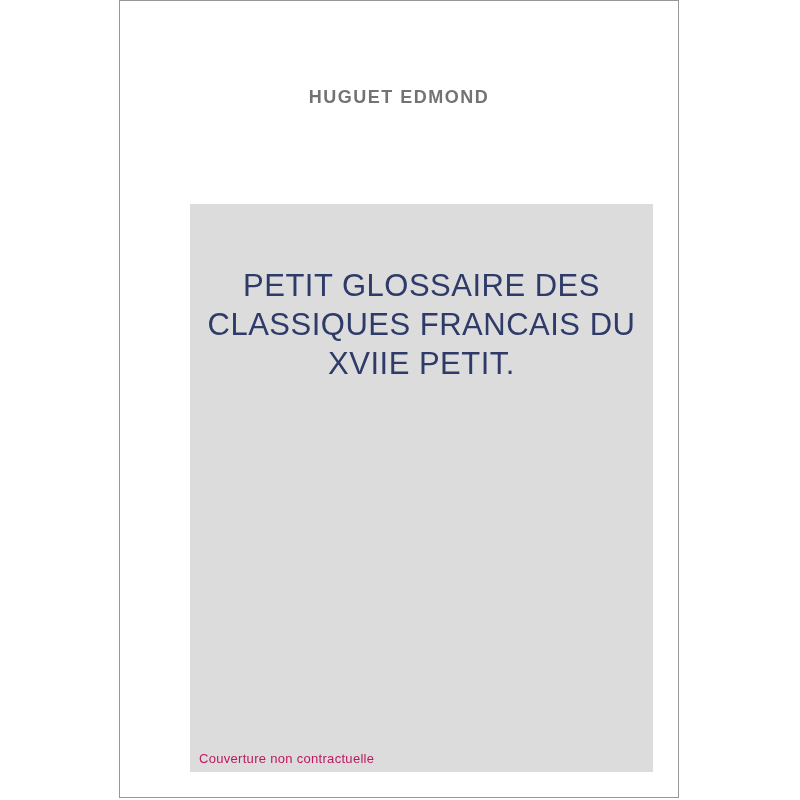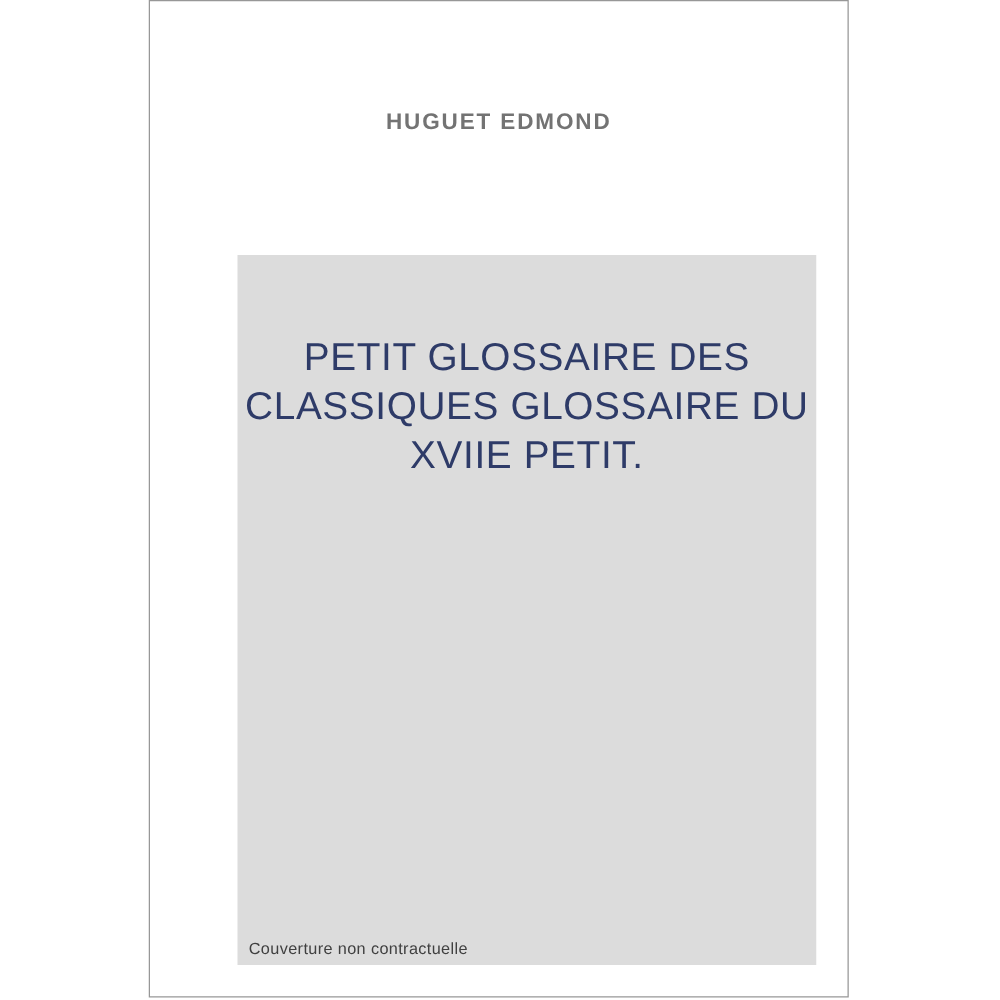--- a/index.html
+++ b/index.html
@@ -56,31 +56,31 @@
     letter-spacing: 0.5px;
     color: #2e3b68;
   }
   .note {
     position: absolute;
     left: 9px;
     bottom: 6px;
     font-size: 13px;
     font-weight: 300;
     letter-spacing: 0.3px;
-    color: #404040;
+    color: #be185d;
   }
 </style>
 </head>
 <body>
 
 <div class="stage">
   <div class="page">
     <div class="author">HUGUET EDMOND</div>
     <div class="placeholder">
       <div class="title">
         <div class="title-line">PETIT GLOSSAIRE DES</div>
-        <div class="title-line">CLASSIQUES GLOSSAIRE DU</div>
+        <div class="title-line">CLASSIQUES FRANCAIS DU</div>
         <div class="title-line">XVIIE PETIT.</div>
       </div>
       <div class="note">Couverture non contractuelle</div>
     </div>
   </div>
 </div>
 
 </body></html>

